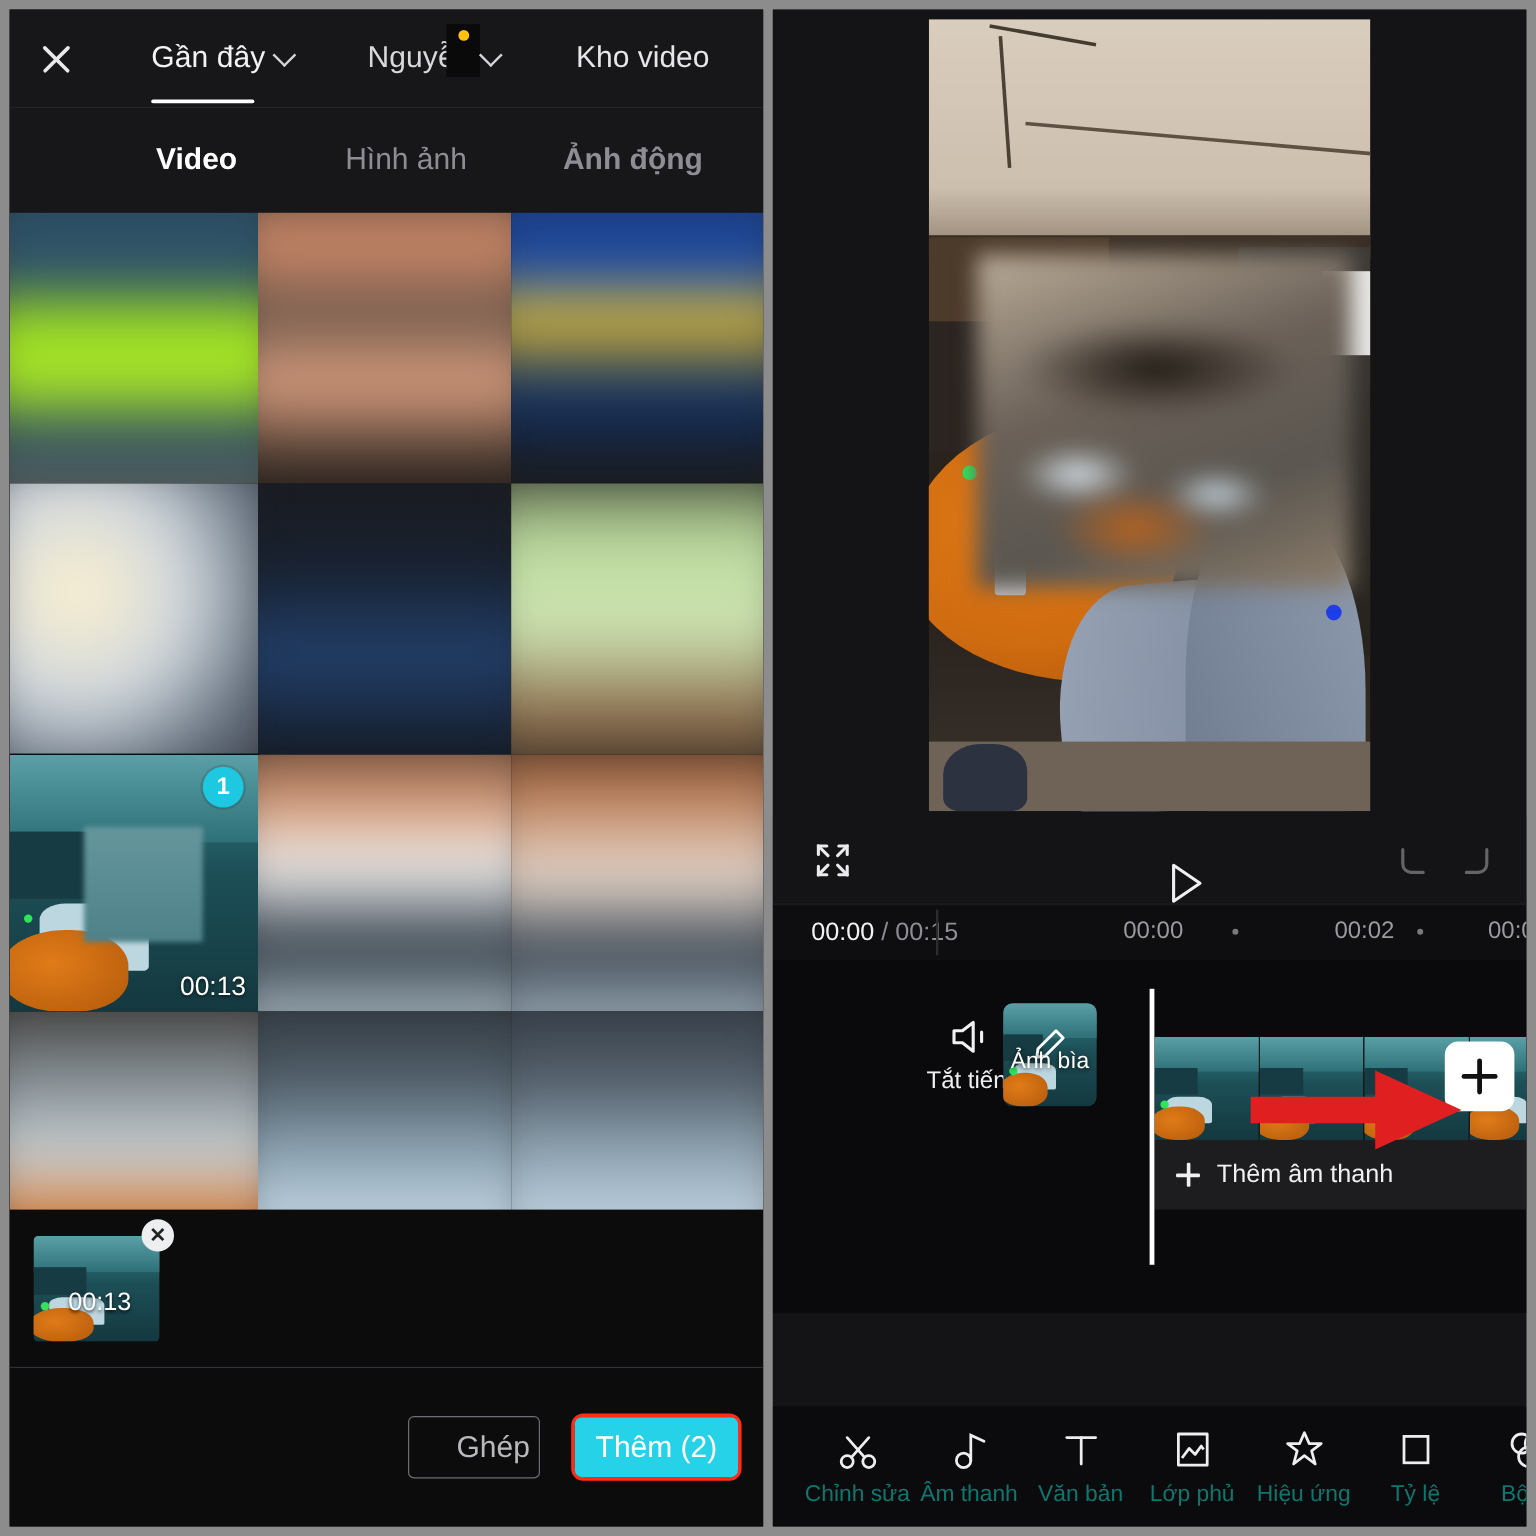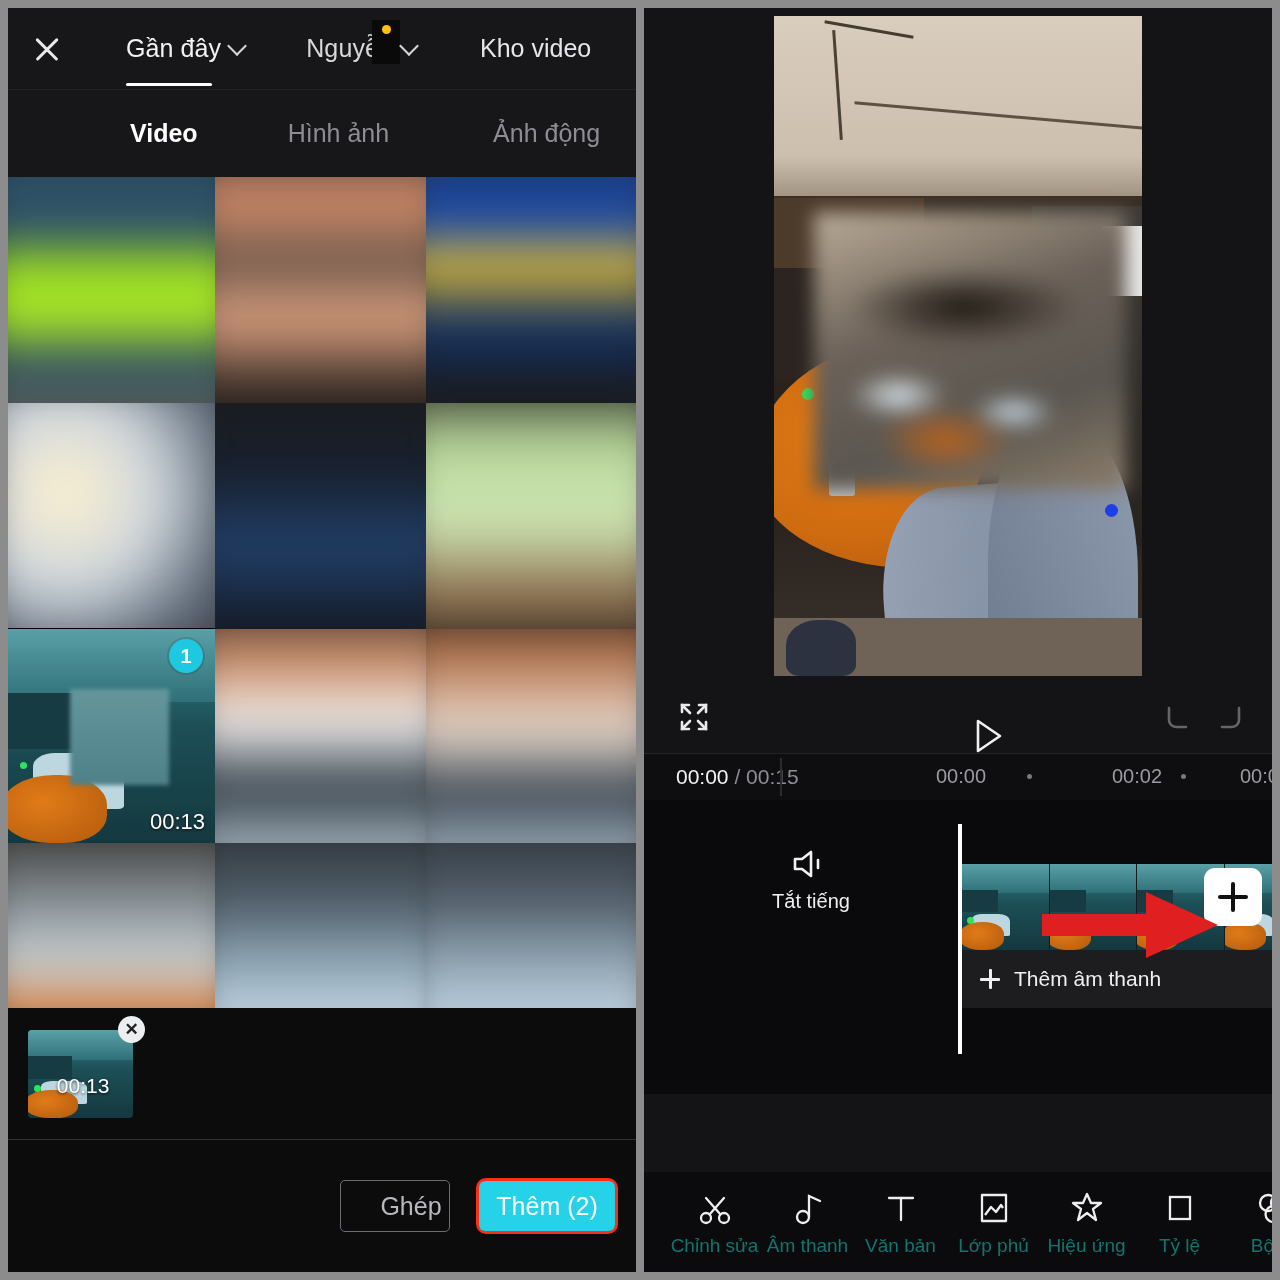--- a/index.html
+++ b/index.html
@@ -72,21 +72,21 @@
 
   .lp-tabs {
     position:relative; height: 88px; background:#17171a;
     display:flex; align-items:center;
     border-top:1px solid #232327;
   }
   .lp-tab { font-size: 25px; color:#8d8d95; cursor:pointer; }
   .lp-tab.active { color:#ffffff; font-weight:bold; }
   .t1 { margin-left: 122px; }
   .t2 { margin-left: 90px; }
-  .t3 { margin-left: 104px; }
+  .t3 { margin-left: 80px; font-weight: bold; }
 
   
   .lp-grid {
     position:absolute; left:0; top:169px; right:0; bottom:0;
     overflow:hidden;
   }
   .grid-row { display:flex; width:100%; }
   .cell { position:relative; overflow:hidden; background:#222; }
   .cell .ph { position:absolute; inset:0; }
   .cell.blurred .ph { filter: blur(17px); transform: scale(1.25); }
@@ -507,20 +507,35 @@
       <div class="mute-btn">
         <div class="spk">
           <svg viewBox="0 0 40 32" width="40" height="32" fill="none" stroke="#f1f1f4" stroke-width="2.6" stroke-linejoin="round" stroke-linecap="round">
             <path d="M4 11 H11 L20 4 V28 L11 21 H4 Z"></path>
                 <path d="M27 12 V20"></path>
           </svg>
         </div>
         <div class="mute-lbl">Tắt tiếng</div>
       </div>
 
+      <div class="cover-btn">
+        <div class="art g-room">
+          <div class="ceil"></div>
+              <div class="shelf"></div>
+          <div class="shirt"></div>
+              <div class="gtr"></div>
+              <div class="gdot"></div>
+        </div>
+        <div class="pencil">
+          <svg viewBox="0 0 28 28" width="28" height="28" fill="none" stroke="#ffffff" stroke-width="2.4" stroke-linecap="round" stroke-linejoin="round">
+            <path d="M19 3 L25 9 L10 24 L3 25 L4 18 Z"></path>
+          </svg>
+        </div>
+        <div class="cover-lbl">Ảnh bìa</div>
+      </div>
 
       <div class="playhead"></div>
 
       <div class="clip-track">
         <div class="clip-frame">
           <div class="art g-room">
                 <div class="ceil"></div>
                 <div class="shelf"></div>
                 <div class="shirt"></div>
                 <div class="gtr"></div>

